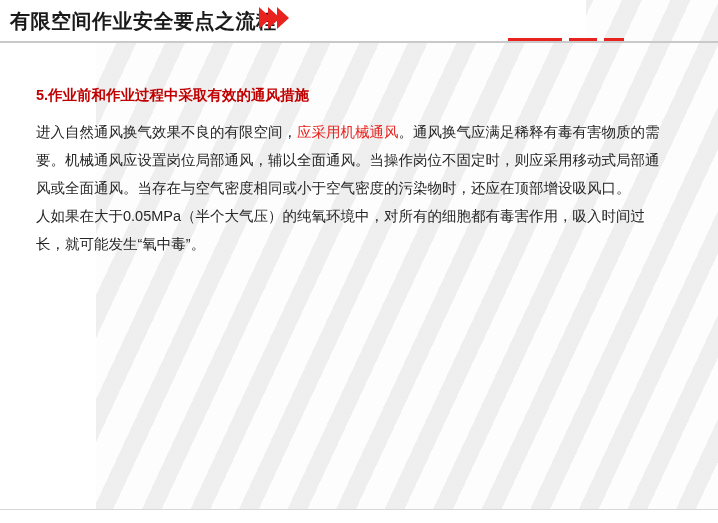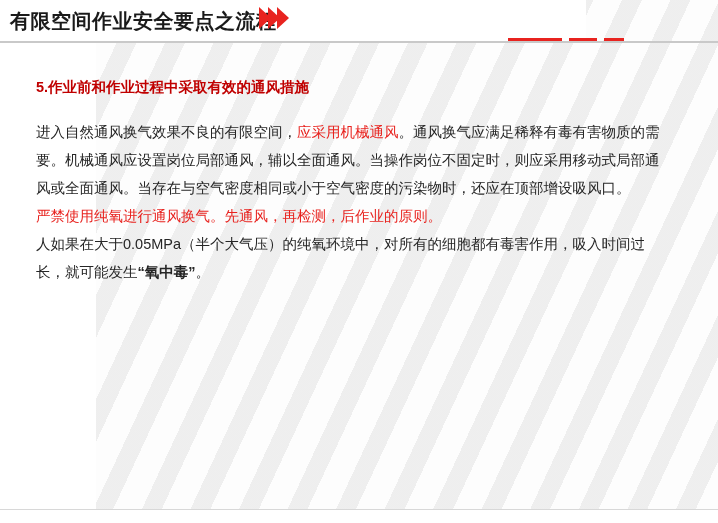--- a/index.html
+++ b/index.html
@@ -99,21 +99,21 @@
   .content {
     position: absolute;
     left: 0;
     top: 42px;
     width: 718px;
     height: 481px;
   }
   .section-title {
     position: absolute;
     left: 36px;
-    top: 36px;
+    top: 44px;
     font-size: 14.5px;
     font-weight: bold;
     color: #c00000;
     white-space: nowrap;
   }
   .body-text {
     position: absolute;
     left: 36px;
     top: 76px;
     width: 634px;
@@ -121,21 +121,21 @@
     line-height: 28px;
     color: #262626;
   }
   .body-text p {
     margin: 0;
   }
   .red {
     color: #e8231f;
   }
   .bold {
-    font-weight: bold;
+    font-weight: normal;
   }
   .bottom-rule {
     position: absolute;
     left: 0;
     bottom: 13px;
     width: 718px;
     height: 1px;
     background: #d8d8d8;
   }
   .footer-white {
@@ -168,20 +168,19 @@
       <span class="dash d3"></span>
     </div>
     <div class="header-rule"></div>
   </div>
 
   <div class="content">
     <div class="section-title">5.作业前和作业过程中采取有效的通风措施</div>
 
     <div class="body-text">
       <p id="para-p1"><span>进入自然通风换气效果不良的有限空间，</span><span class="red">应采用机械通风</span><span>。通风换气应满足稀释有毒有害物质的需要。机械通风应设置岗位局部通风，辅以全面通风。当操作岗位不固定时，则应采用移动式局部通风或全面通风。当存在与空气密度相同或小于空气密度的污染物时，还应在顶部增设吸风口。</span></p>
-      <p id="para-p2"><span class="red">严禁使用纯氧进行通风换气。先通风，再检测，后作业的原则。</span></p>
       <p id="para-p4"><span>人如果在大于0.05MPa（半个大气压）的纯氧环境中，对所有的细胞都有毒害作用，吸入时间过长，就可能发生</span><span class="bold">“氧中毒”</span><span>。</span></p>
     </div>
   </div>
 
   <div class="bottom-rule"></div>
   <div class="footer-white"></div>
 </div>
 
 </body></html>

